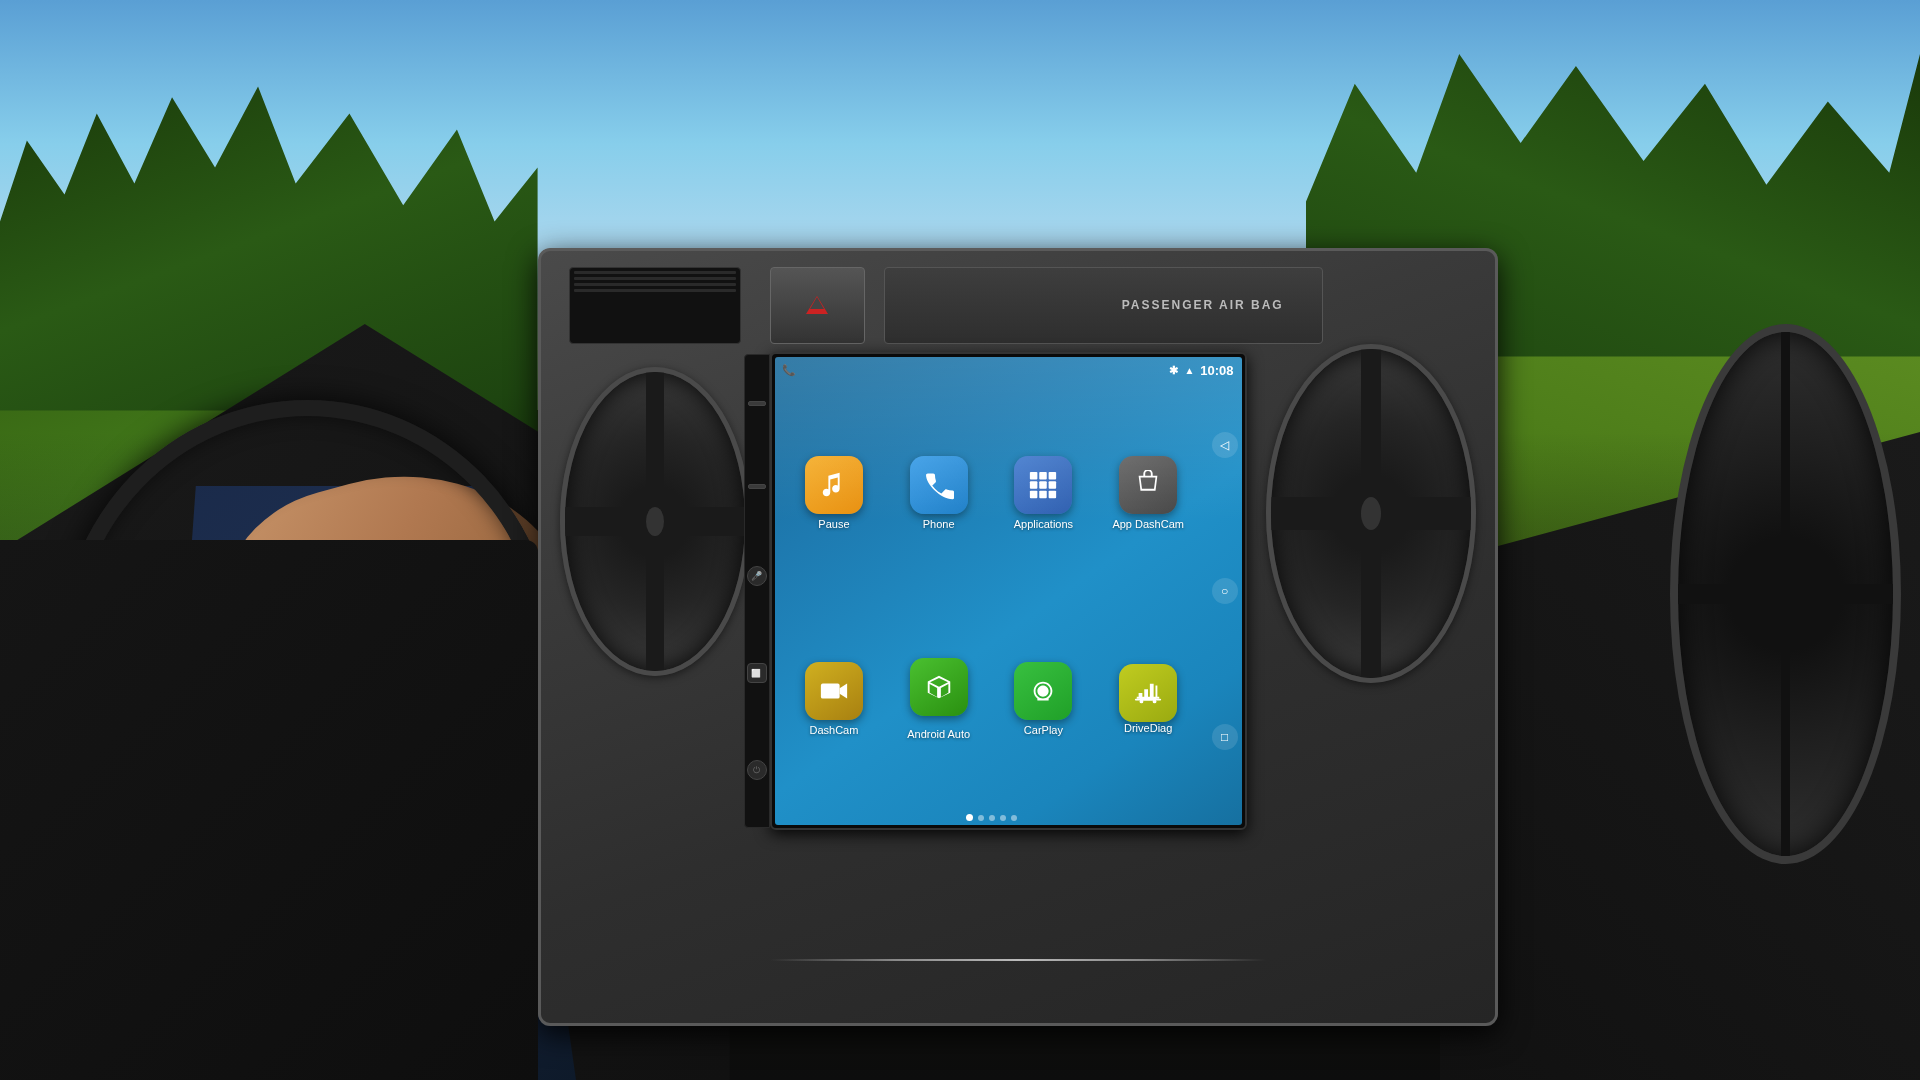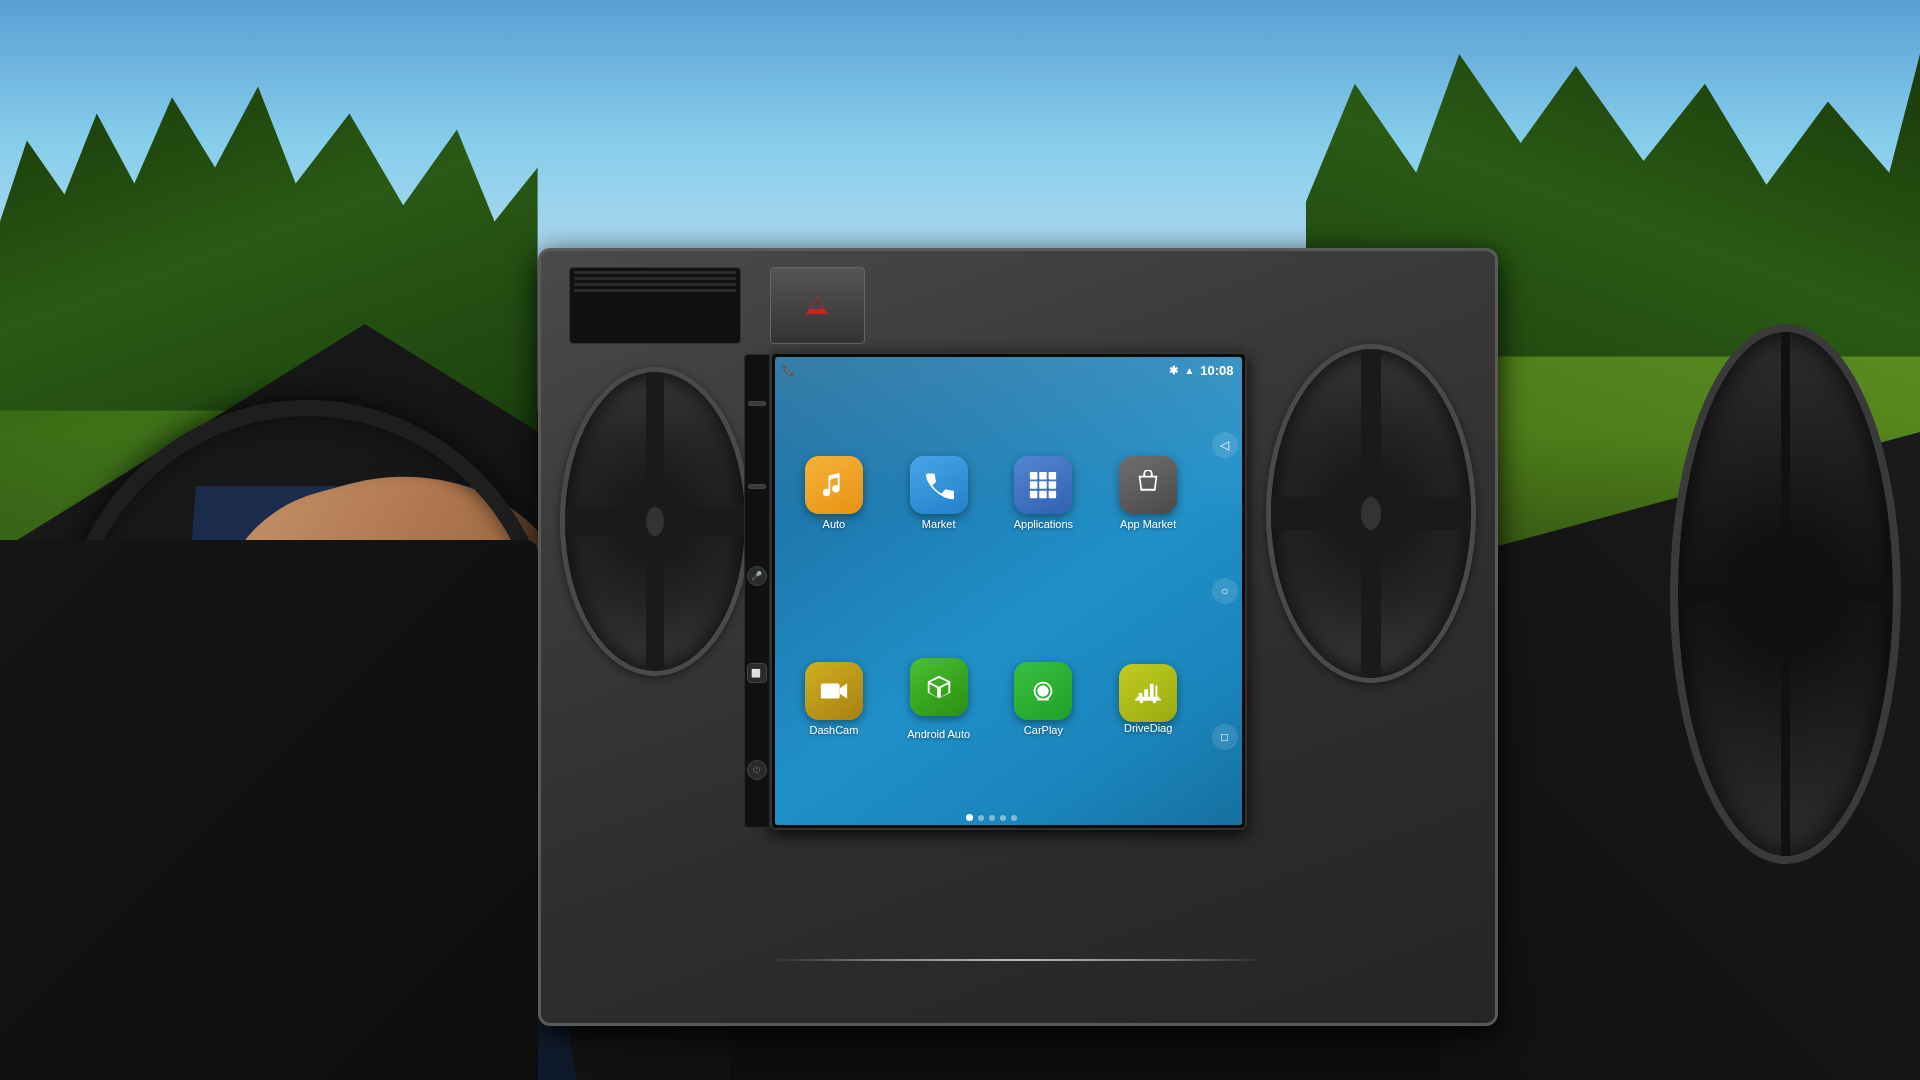--- a/index.html
+++ b/index.html
@@ -63,20 +63,23 @@
   </div>
 
   <div style="position:absolute;top:2%;left:24%;width:10%;height:10%;background:linear-gradient(180deg,#555,#333);border-radius:4px;border:1px solid #666;display:flex;align-items:center;justify-content:center;cursor:pointer;">
 
     <div style="position:relative;width:24px;height:24px;display:flex;align-items:center;justify-content:center;">
       <div style="width:0;height:0;border-left:11px solid transparent;border-right:11px solid transparent;border-bottom:18px solid #cc2222;position:absolute;"></div>
       <div style="width:0;height:0;border-left:7px solid transparent;border-right:7px solid transparent;border-bottom:12px solid #444;position:absolute;top:4px;"></div>
     </div>
   </div>
 
+  <div style="position:absolute;top:2%;left:36%;width:46%;height:10%;background:linear-gradient(180deg,#3e3e3e,#2e2e2e);border:1px solid #555;border-radius:4px;display:flex;align-items:center;justify-content:flex-end;padding-right:4%;">
+    <span style="color:#bbb;font-size:12px;font-weight:bold;letter-spacing:2px;text-transform:uppercase;font-family:Arial,sans-serif;">PASSENGER AIR BAG</span>
+  </div>
 
   <div style="position:absolute;top:15%;left:2%;width:20%;height:40%;background:radial-gradient(circle,#1a1a1a 20%,#252525 50%,#333 75%,#3a3a3a 100%);border-radius:50%;border:5px solid #4a4a4a;box-shadow:inset 0 0 25px rgba(0,0,0,0.9),0 2px 8px rgba(0,0,0,0.5);overflow:hidden;">
 
     <div style="position:absolute;top:45%;left:0;right:0;height:10%;background:#1a1a1a;"></div>
     <div style="position:absolute;top:0;bottom:0;left:45%;width:10%;background:#1a1a1a;"></div>
     <div style="position:absolute;top:45%;left:45%;width:10%;height:10%;background:#333;border-radius:50%;"></div>
   </div>
 
   <div style="position:absolute;top:12%;right:2%;width:22%;height:44%;background:radial-gradient(circle,#1a1a1a 20%,#252525 50%,#333 75%,#3a3a3a 100%);border-radius:50%;border:5px solid #4a4a4a;box-shadow:inset 0 0 25px rgba(0,0,0,0.9),0 2px 8px rgba(0,0,0,0.5);overflow:hidden;">
     <div style="position:absolute;top:45%;left:0;right:0;height:10%;background:#1a1a1a;"></div>
@@ -128,30 +131,30 @@
       </div>
 
       <div style="position:absolute;top:28px;left:0;right:34px;bottom:18px;display:grid;grid-template-columns:repeat(4,1fr);grid-template-rows:repeat(2,1fr);gap:6px;padding:8px 10px;">
 
         <div style="display:flex;flex-direction:column;align-items:center;justify-content:center;gap:4px;cursor:pointer;">
           <div style="width:58px;height:58px;border-radius:14px;background:linear-gradient(145deg,#f5b030,#e89010);display:flex;align-items:center;justify-content:center;box-shadow:0 3px 8px rgba(0,0,0,0.4);">
             <svg viewBox="0 0 32 32" style="width:30px;height:30px;fill:white;">
                 <path d="M22 4v16c0 2.2-1.8 4-4 4s-4-1.8-4-4 1.8-4 4-4c.7 0 1.4.2 2 .5V8l-8 2v14c0 2.2-1.8 4-4 4s-4-1.8-4-4 1.8-4 4-4c.7 0 1.4.2 2 .5V6l12-3z"></path>
               </svg>
           </div>
-          <span style="color:white;font-size:11px;text-shadow:0 1px 3px rgba(0,0,0,0.5);font-family:Arial;font-weight:500;">Auto</span>
+          <span style="color:white;font-size:11px;text-shadow:0 1px 3px rgba(0,0,0,0.5);font-family:Arial;font-weight:500;">Pause</span>
         </div>
 
         <div style="display:flex;flex-direction:column;align-items:center;justify-content:center;gap:4px;cursor:pointer;">
           <div style="width:58px;height:58px;border-radius:14px;background:linear-gradient(145deg,#40a0e8,#2080c8);display:flex;align-items:center;justify-content:center;box-shadow:0 3px 8px rgba(0,0,0,0.4);">
             <svg viewBox="0 0 32 32" style="width:30px;height:30px;fill:white;">
                 <path d="M6.6 14.8c2.8 5.6 7.4 10.1 13 13l4.3-4.3c.5-.5 1.3-.7 2-.4 2.1.7 4.4 1.1 6.8 1.1 1.1 0 2 .9 2 2v6.4c0 1.1-.9 2-2 2C18.8 34.6 1.4 17.2 1.4 6c0-1.1.9-2 2-2H10c1.1 0 2 .9 2 2 0 2.5.4 4.8 1.1 6.8.2.7 0 1.4-.5 2l-4 4z" transform="scale(0.9) translate(1,0)"></path>
               </svg>
           </div>
-          <span style="color:white;font-size:11px;text-shadow:0 1px 3px rgba(0,0,0,0.5);font-family:Arial;font-weight:500;">Market</span>
+          <span style="color:white;font-size:11px;text-shadow:0 1px 3px rgba(0,0,0,0.5);font-family:Arial;font-weight:500;">Phone</span>
         </div>
 
         <div style="display:flex;flex-direction:column;align-items:center;justify-content:center;gap:4px;cursor:pointer;">
           <div style="width:58px;height:58px;border-radius:14px;background:linear-gradient(145deg,#4a80d0,#3060b0);display:flex;align-items:center;justify-content:center;box-shadow:0 3px 8px rgba(0,0,0,0.4);">
             <svg viewBox="0 0 32 32" style="width:30px;height:30px;fill:white;">
                 <rect x="2" y="2" width="8" height="8" rx="1"></rect>
                 <rect x="12" y="2" width="8" height="8" rx="1"></rect>
                 <rect x="22" y="2" width="8" height="8" rx="1"></rect>
                 <rect x="2" y="12" width="8" height="8" rx="1"></rect>
                 <rect x="12" y="12" width="8" height="8" rx="1"></rect>
@@ -163,21 +166,21 @@
           </div>
           <span style="color:white;font-size:11px;text-shadow:0 1px 3px rgba(0,0,0,0.5);font-family:Arial;font-weight:500;">Applications</span>
         </div>
 
         <div style="display:flex;flex-direction:column;align-items:center;justify-content:center;gap:4px;cursor:pointer;">
           <div style="width:58px;height:58px;border-radius:14px;background:linear-gradient(145deg,#686868,#484848);display:flex;align-items:center;justify-content:center;box-shadow:0 3px 8px rgba(0,0,0,0.4);">
             <svg viewBox="0 0 32 32" style="width:30px;height:30px;fill:white;">
                 <path d="M6 6h20l-2 16H8L6 6zm2 2l1.6 12h12.8L24 8H8zm3 0v-4a5 5 0 0 1 10 0v4h-2v-4a3 3 0 0 0-6 0v4H11z"></path>
               </svg>
           </div>
-          <span style="color:white;font-size:11px;text-shadow:0 1px 3px rgba(0,0,0,0.5);font-family:Arial;font-weight:500;">App Market</span>
+          <span style="color:white;font-size:11px;text-shadow:0 1px 3px rgba(0,0,0,0.5);font-family:Arial;font-weight:500;">App DashCam</span>
         </div>
 
         <div style="display:flex;flex-direction:column;align-items:center;justify-content:center;gap:4px;cursor:pointer;">
           <div style="width:58px;height:58px;border-radius:14px;background:linear-gradient(145deg,#d0b020,#a88010);display:flex;align-items:center;justify-content:center;box-shadow:0 3px 8px rgba(0,0,0,0.4);">
             <svg viewBox="0 0 32 32" style="width:30px;height:30px;fill:white;">
                 <rect x="2" y="8" width="20" height="16" rx="2"></rect>
                 <path d="M22 13l8-5v16l-8-5V13z"></path>
                 <circle cx="12" cy="16" r="4"></circle>
               </svg>
           </div>

